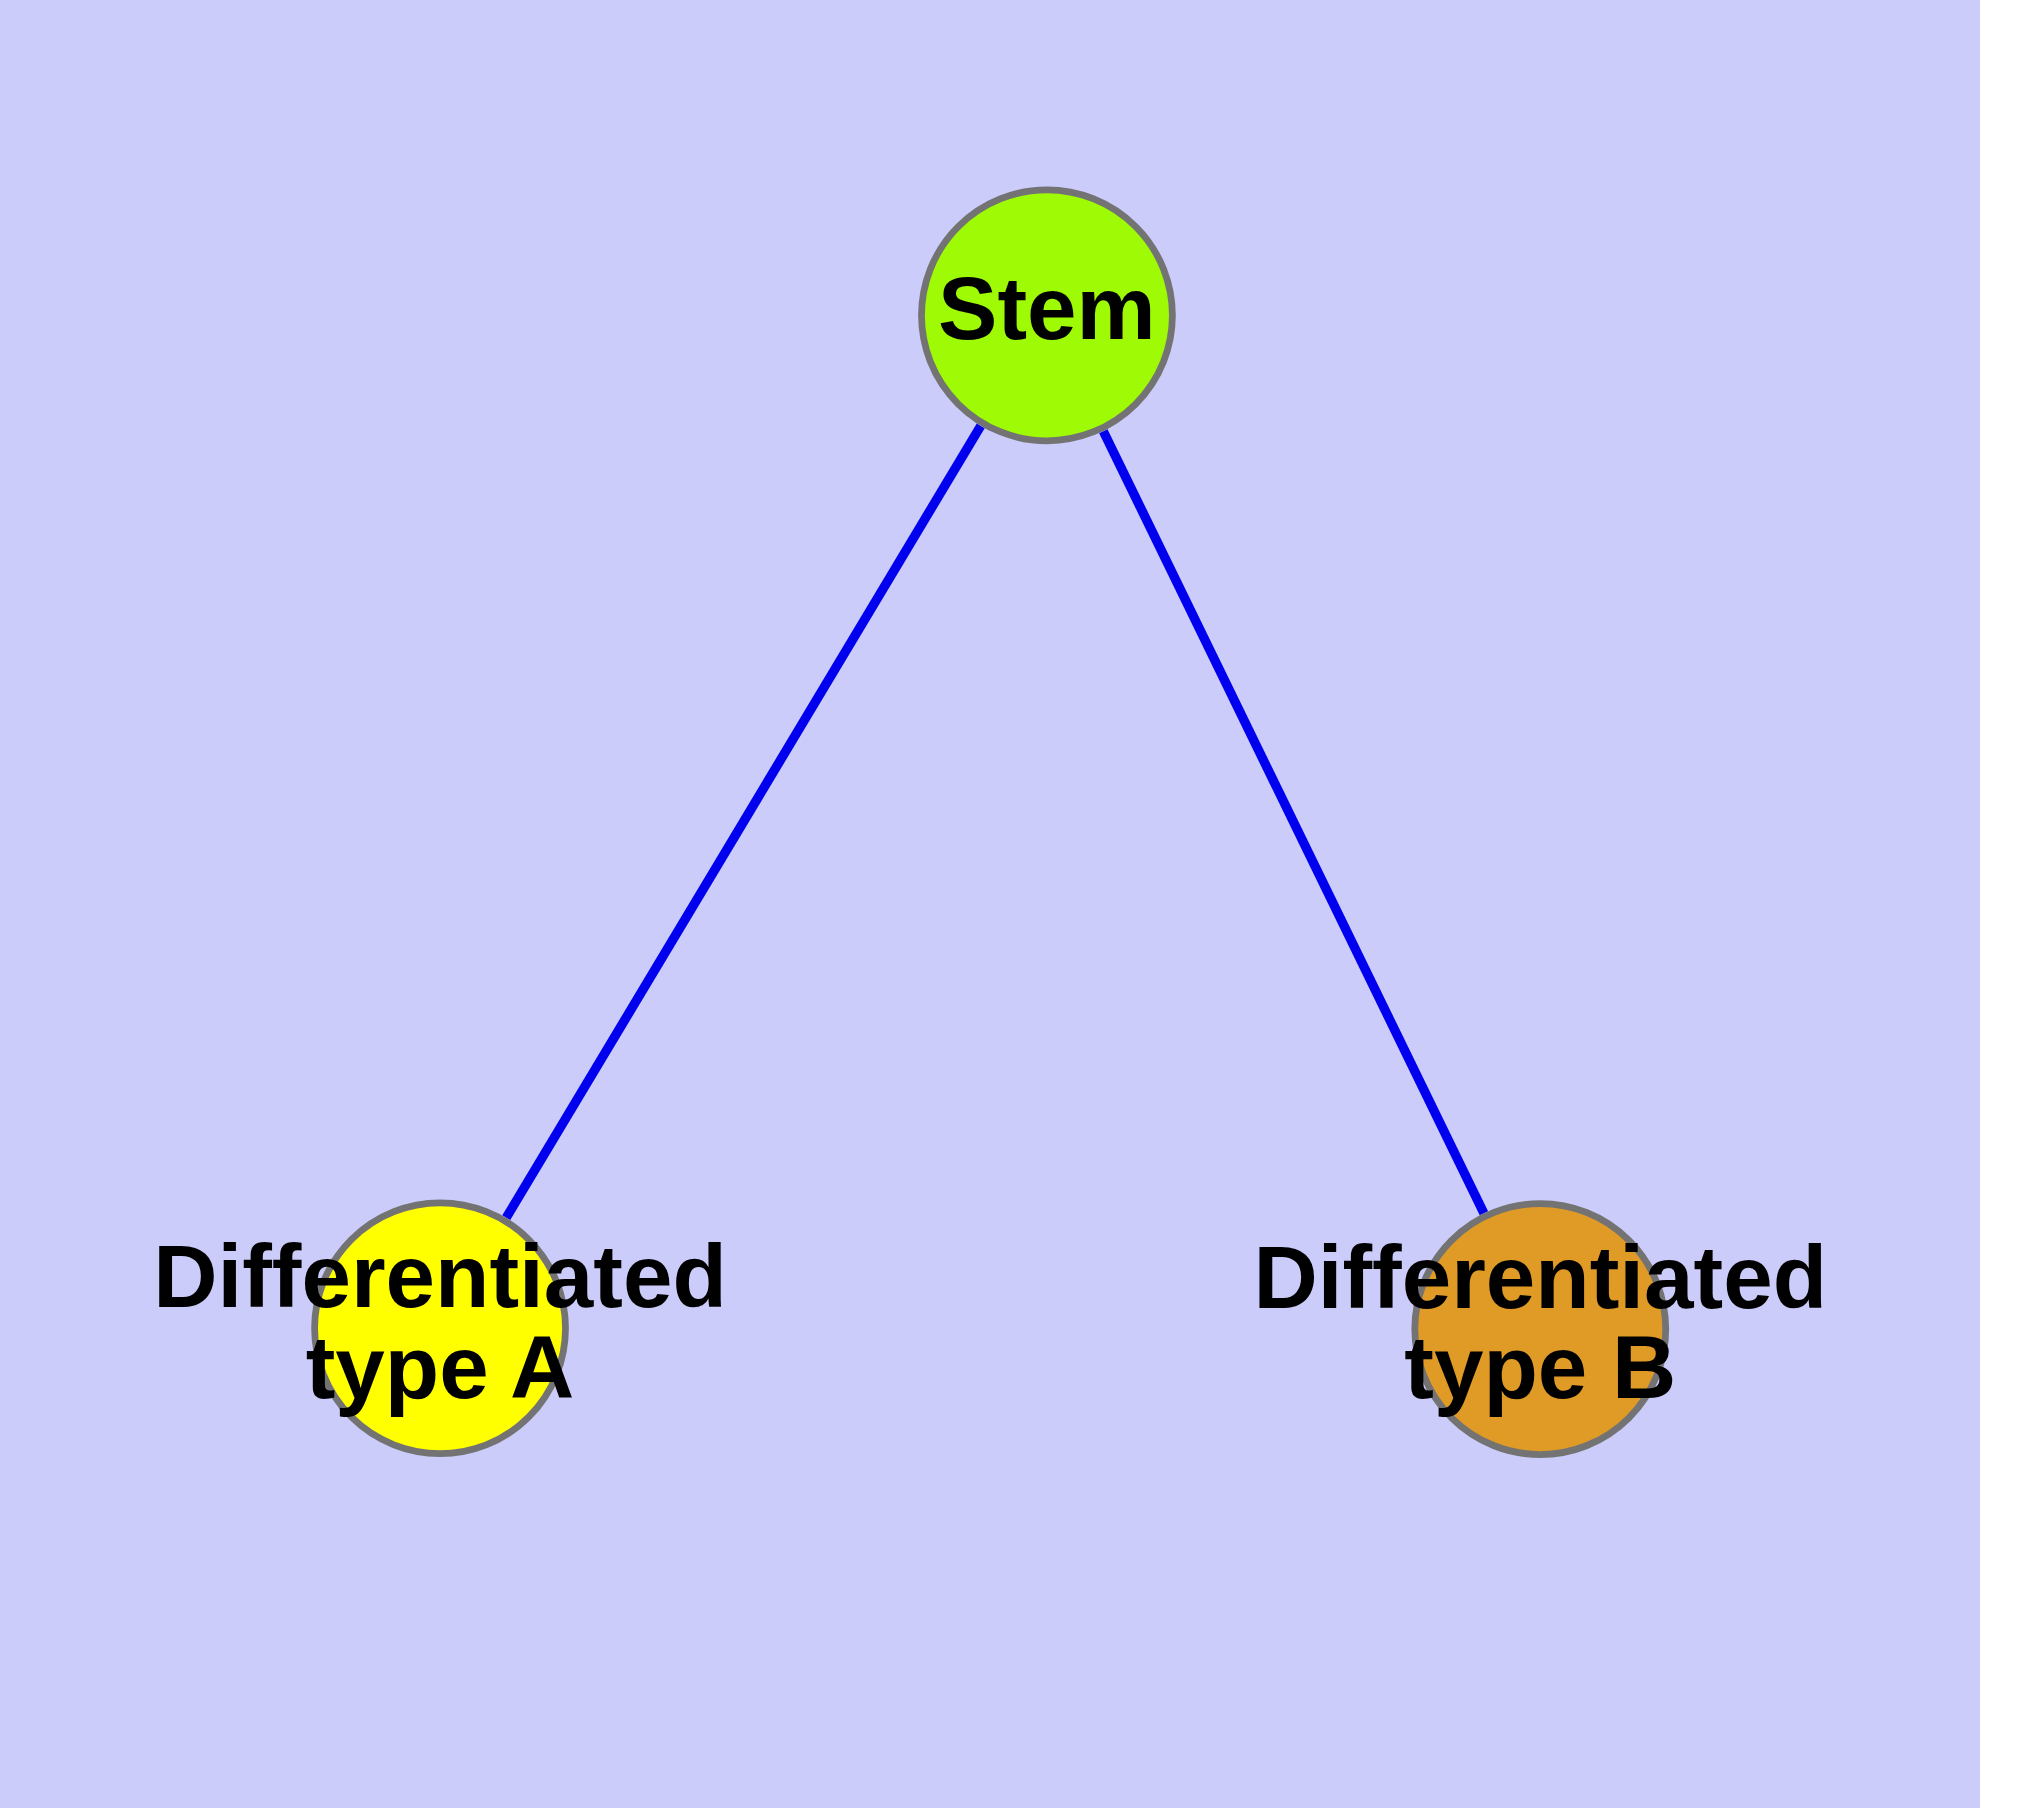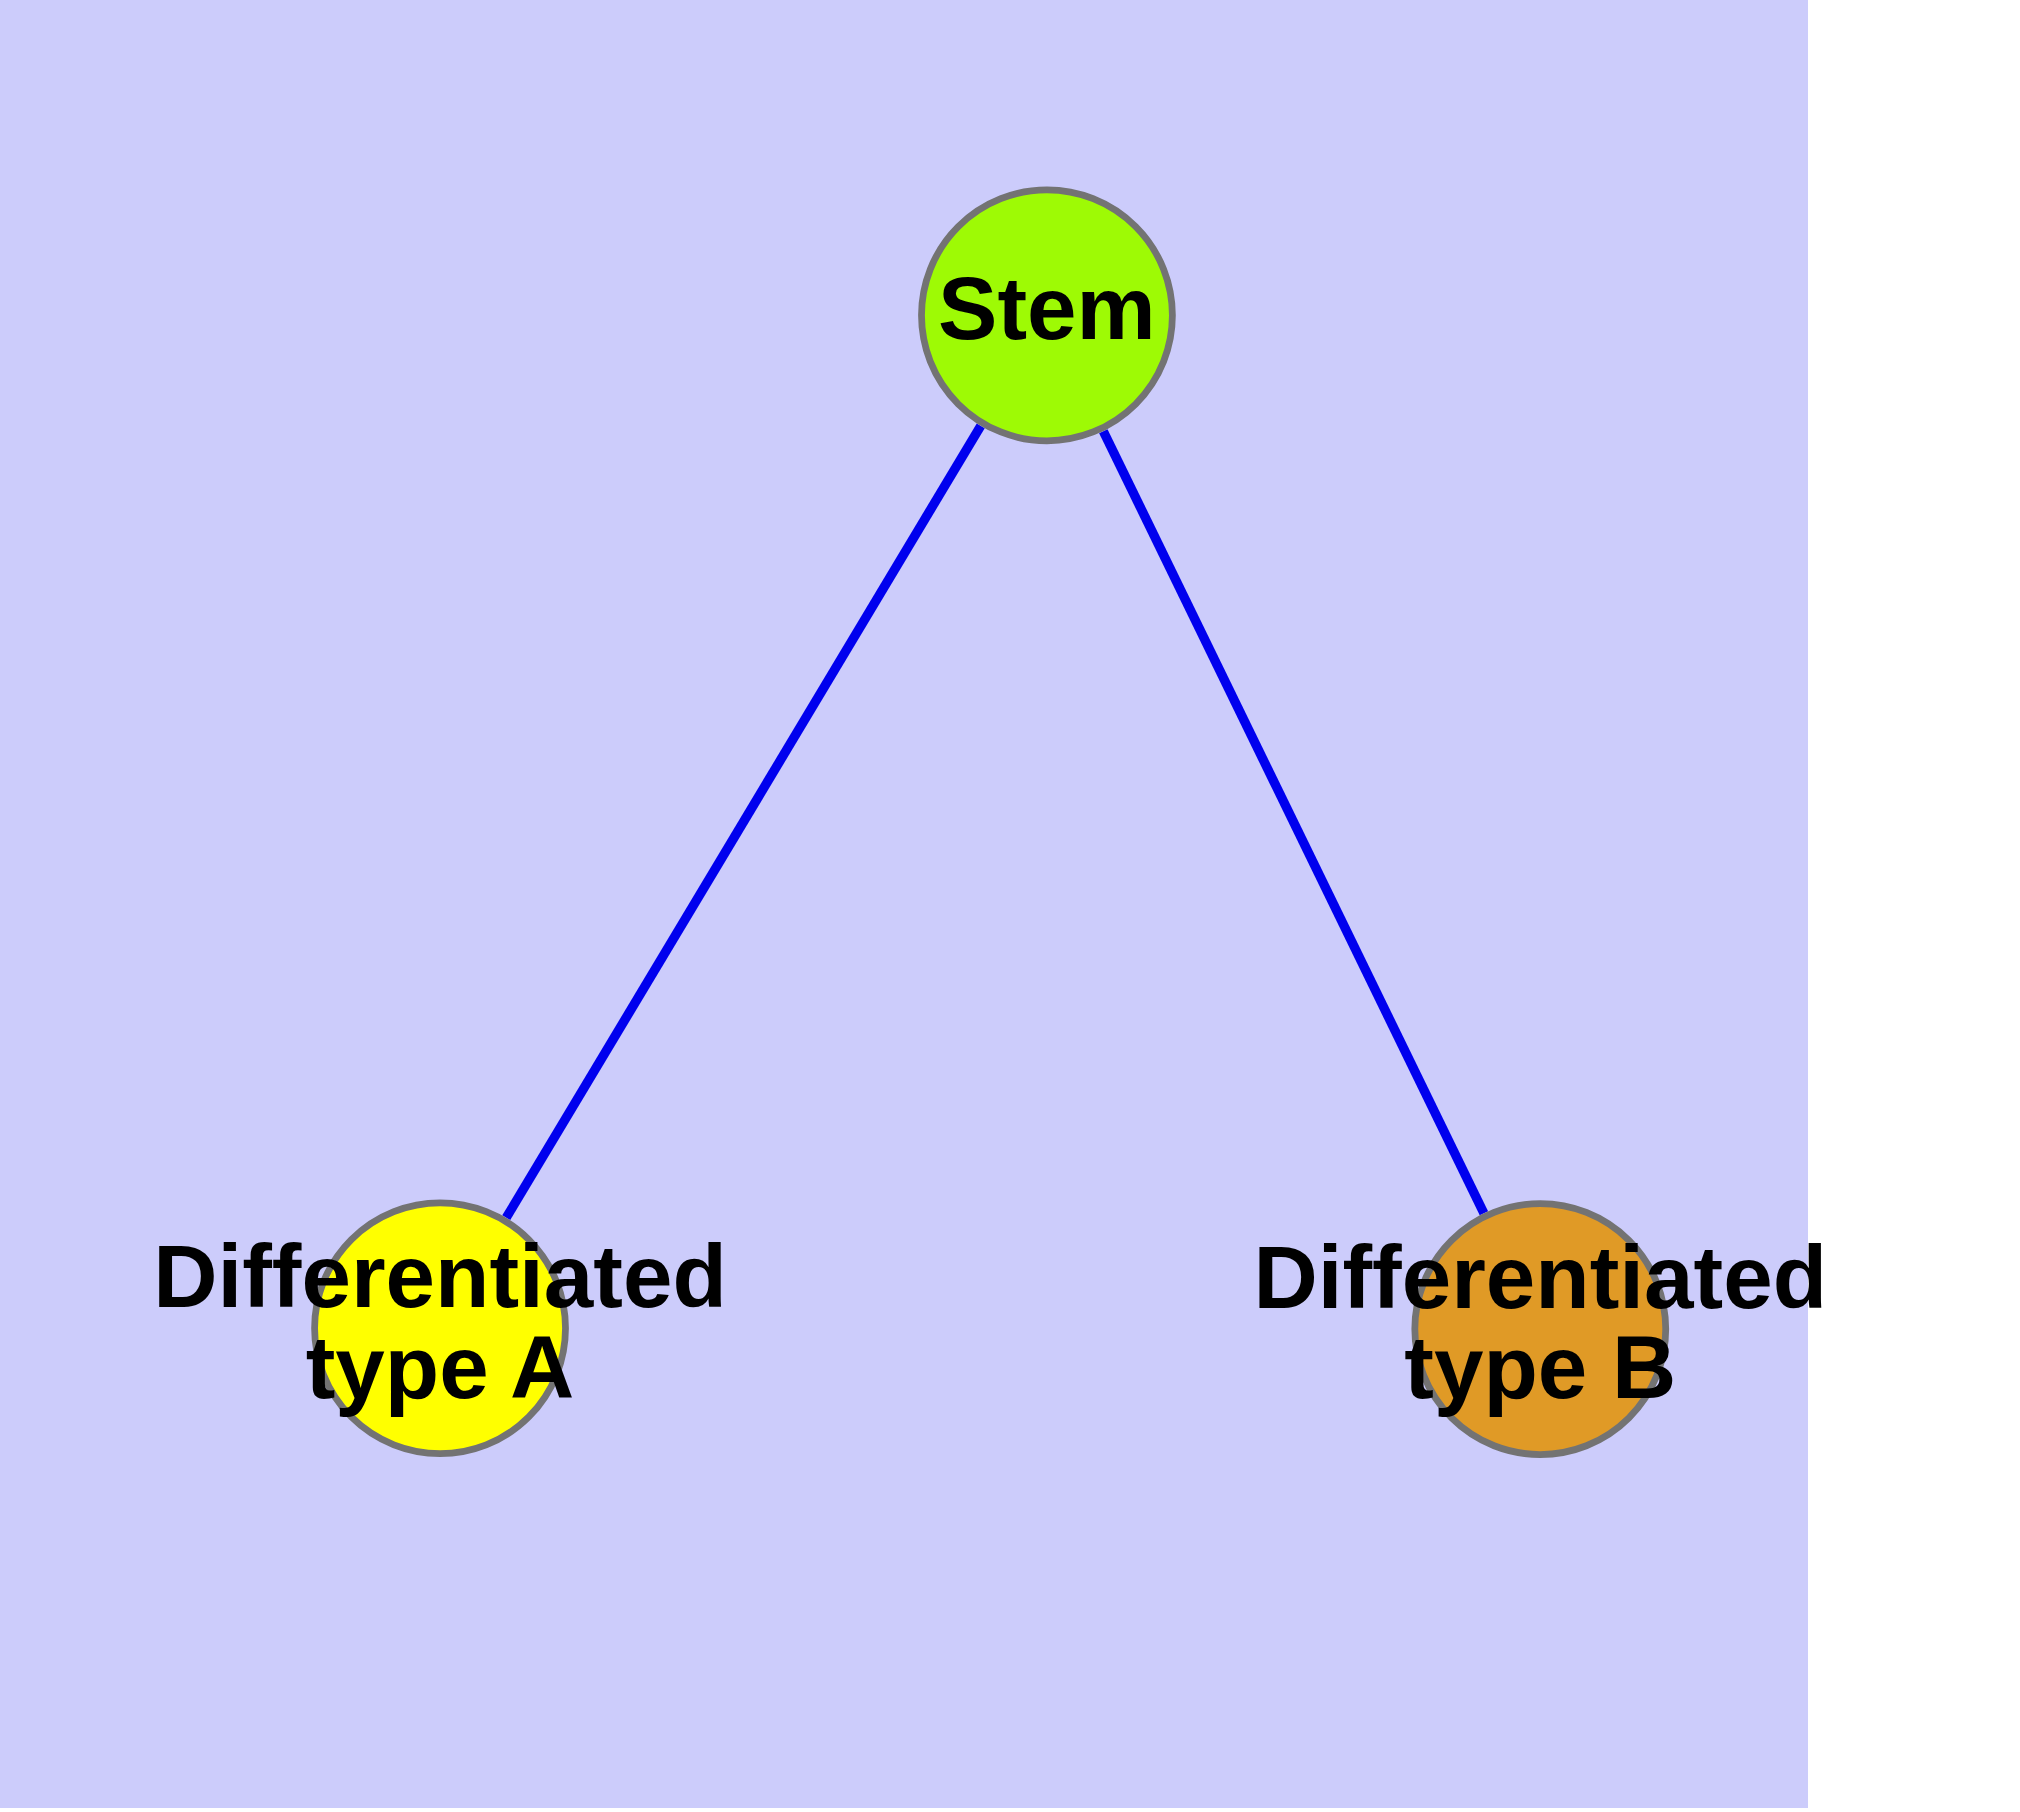--- a/index.html
+++ b/index.html
@@ -13,21 +13,21 @@
     width: 2021px;
     height: 1812px;
     background: #ffffff;
     overflow: hidden;
     font-family: "Liberation Sans", "DejaVu Sans", sans-serif;
   }
   #plot-area {
     position: absolute;
     left: 0;
     top: 0;
-    width: 1808px;
+    width: 1980px;
     height: 1808px;
     background: #ccccfb;
     text-decoration: underline;
   }
   #graph-svg {
     position: absolute;
     left: 0;
     top: 0;
     width: 2021px;
     height: 1808px;

